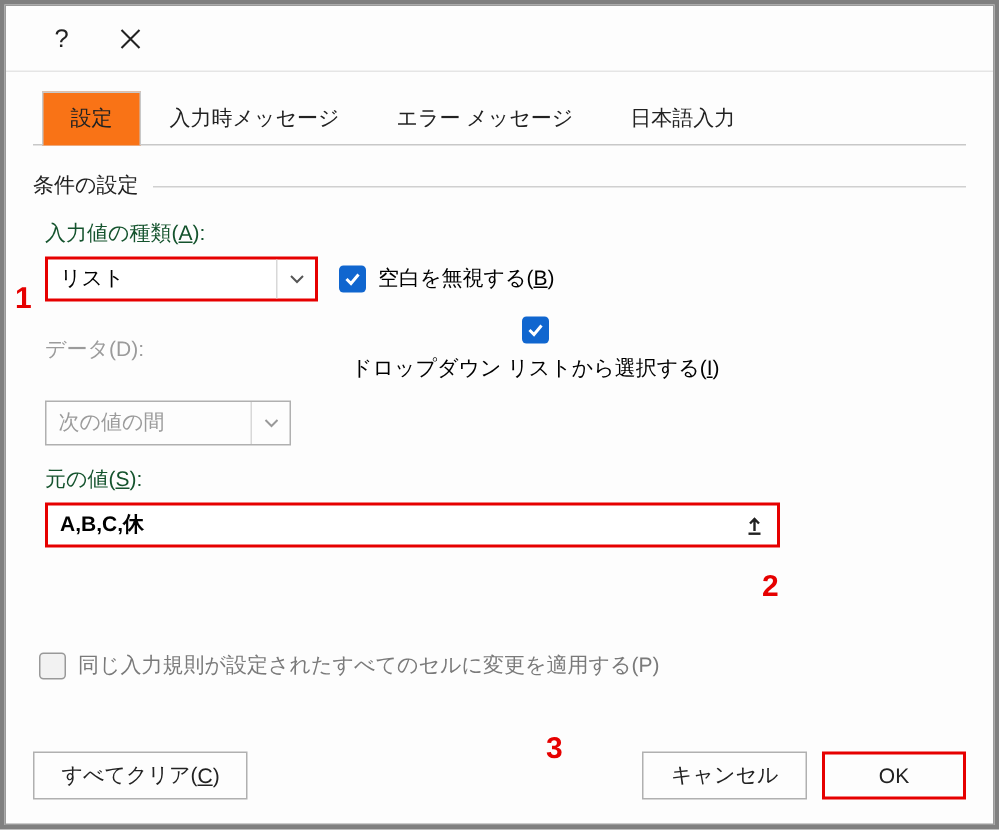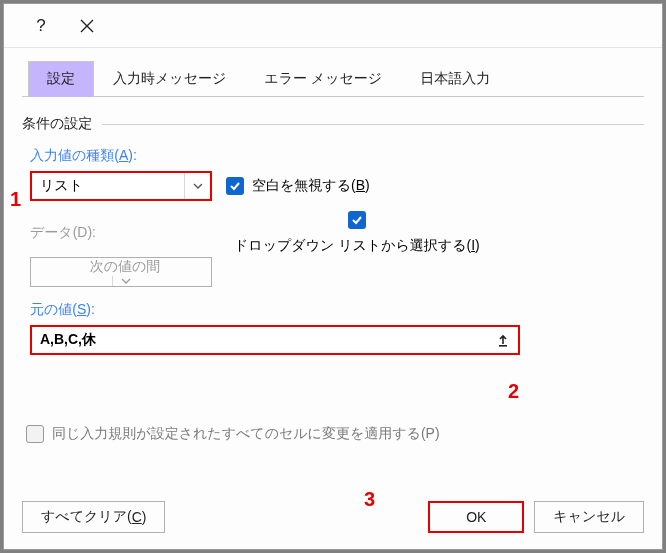--- a/index.html
+++ b/index.html
@@ -46,36 +46,36 @@
     font-size: 14px;
     border: 1px solid transparent;
     border-bottom: none;
     position: relative;
     top: 1px;
     color: #222;
     cursor: default;
   }
   .tab.active {
     border-color: #c8c8c8;
-    background: #c4b5fd;
+    background: #f97316;
     z-index: 2;
   }
   .tab-panel {
     border-top: 1px solid #c8c8c8;
     padding-top: 18px;
   }
   .group-label { font-size: 14px; color: #222; margin-bottom: 0; }
   .group-line {
     display: flex; align-items: center; gap: 10px;
     margin-bottom: 14px;
   }
   .group-line .hr {
     flex: 1; height: 1px; background: #d0d0d0;
   }
-  .field-label { font-size: 14px; margin: 6px 0 6px 8px; color: #3b82f6; }
+  .field-label { font-size: 14px; margin: 6px 0 6px 8px; color: #14532d; }
   .field-label.disabled { color: #9b9b9b; }
   .u { text-decoration: underline; }
   .row { display: flex; align-items: center; }
   .combo {
     height: 30px;
     background: #fff;
     border: 1px solid #b0b0b0;
     display: flex; align-items: center;
     padding: 0 0 0 8px;
     font-size: 14px;
@@ -206,21 +206,21 @@
         <div class="checkbox-row" style="margin-left:12px;flex-direction:column;">
           <div class="cb">
             <svg viewBox="0 0 12 12">
                 <path d="M2 6 L5 9 L10 3" stroke="#fff" stroke-width="2" fill="none"></path>
               </svg>
           </div>
           <span><span>ドロップダウン リストから選択する(</span><span class="u">I</span><span>)</span></span>
         </div>
       </div>
 
-      <div class="combo disabled" style="width:182px; margin-top:2px;flex-direction:column;">
+      <div class="combo disabled" style="width:164px; margin-top:12px;">
         <span class="value">次の値の間</span>
         <span class="arrow">
           <svg class="chev" viewBox="0 0 10 10">
               <path d="M1 3 L5 7 L9 3" stroke="#999" stroke-width="1.3" fill="none"></path>
             </svg>
         </span>
       </div>
 
       <div class="field-label" style="margin-top:14px;">
         <span>元の値(</span><span class="u">S</span><span>):</span>
@@ -247,17 +247,17 @@
     <div class="ann" style="left:360px; top:440px;">3</div>
   </div>
 
   <div class="footer">
     <div class="btn" style="min-width:118px;">
       <span>すべてクリア(</span>
         <span class="u">C</span>
         <span>)</span>
     </div>
     <div class="spacer"></div>
+    <div class="btn">キャンセル</div>
     <div class="btn hl">OK</div>
-    <div class="btn">キャンセル</div>
   </div>
 
 </div>
 
 </body></html>

